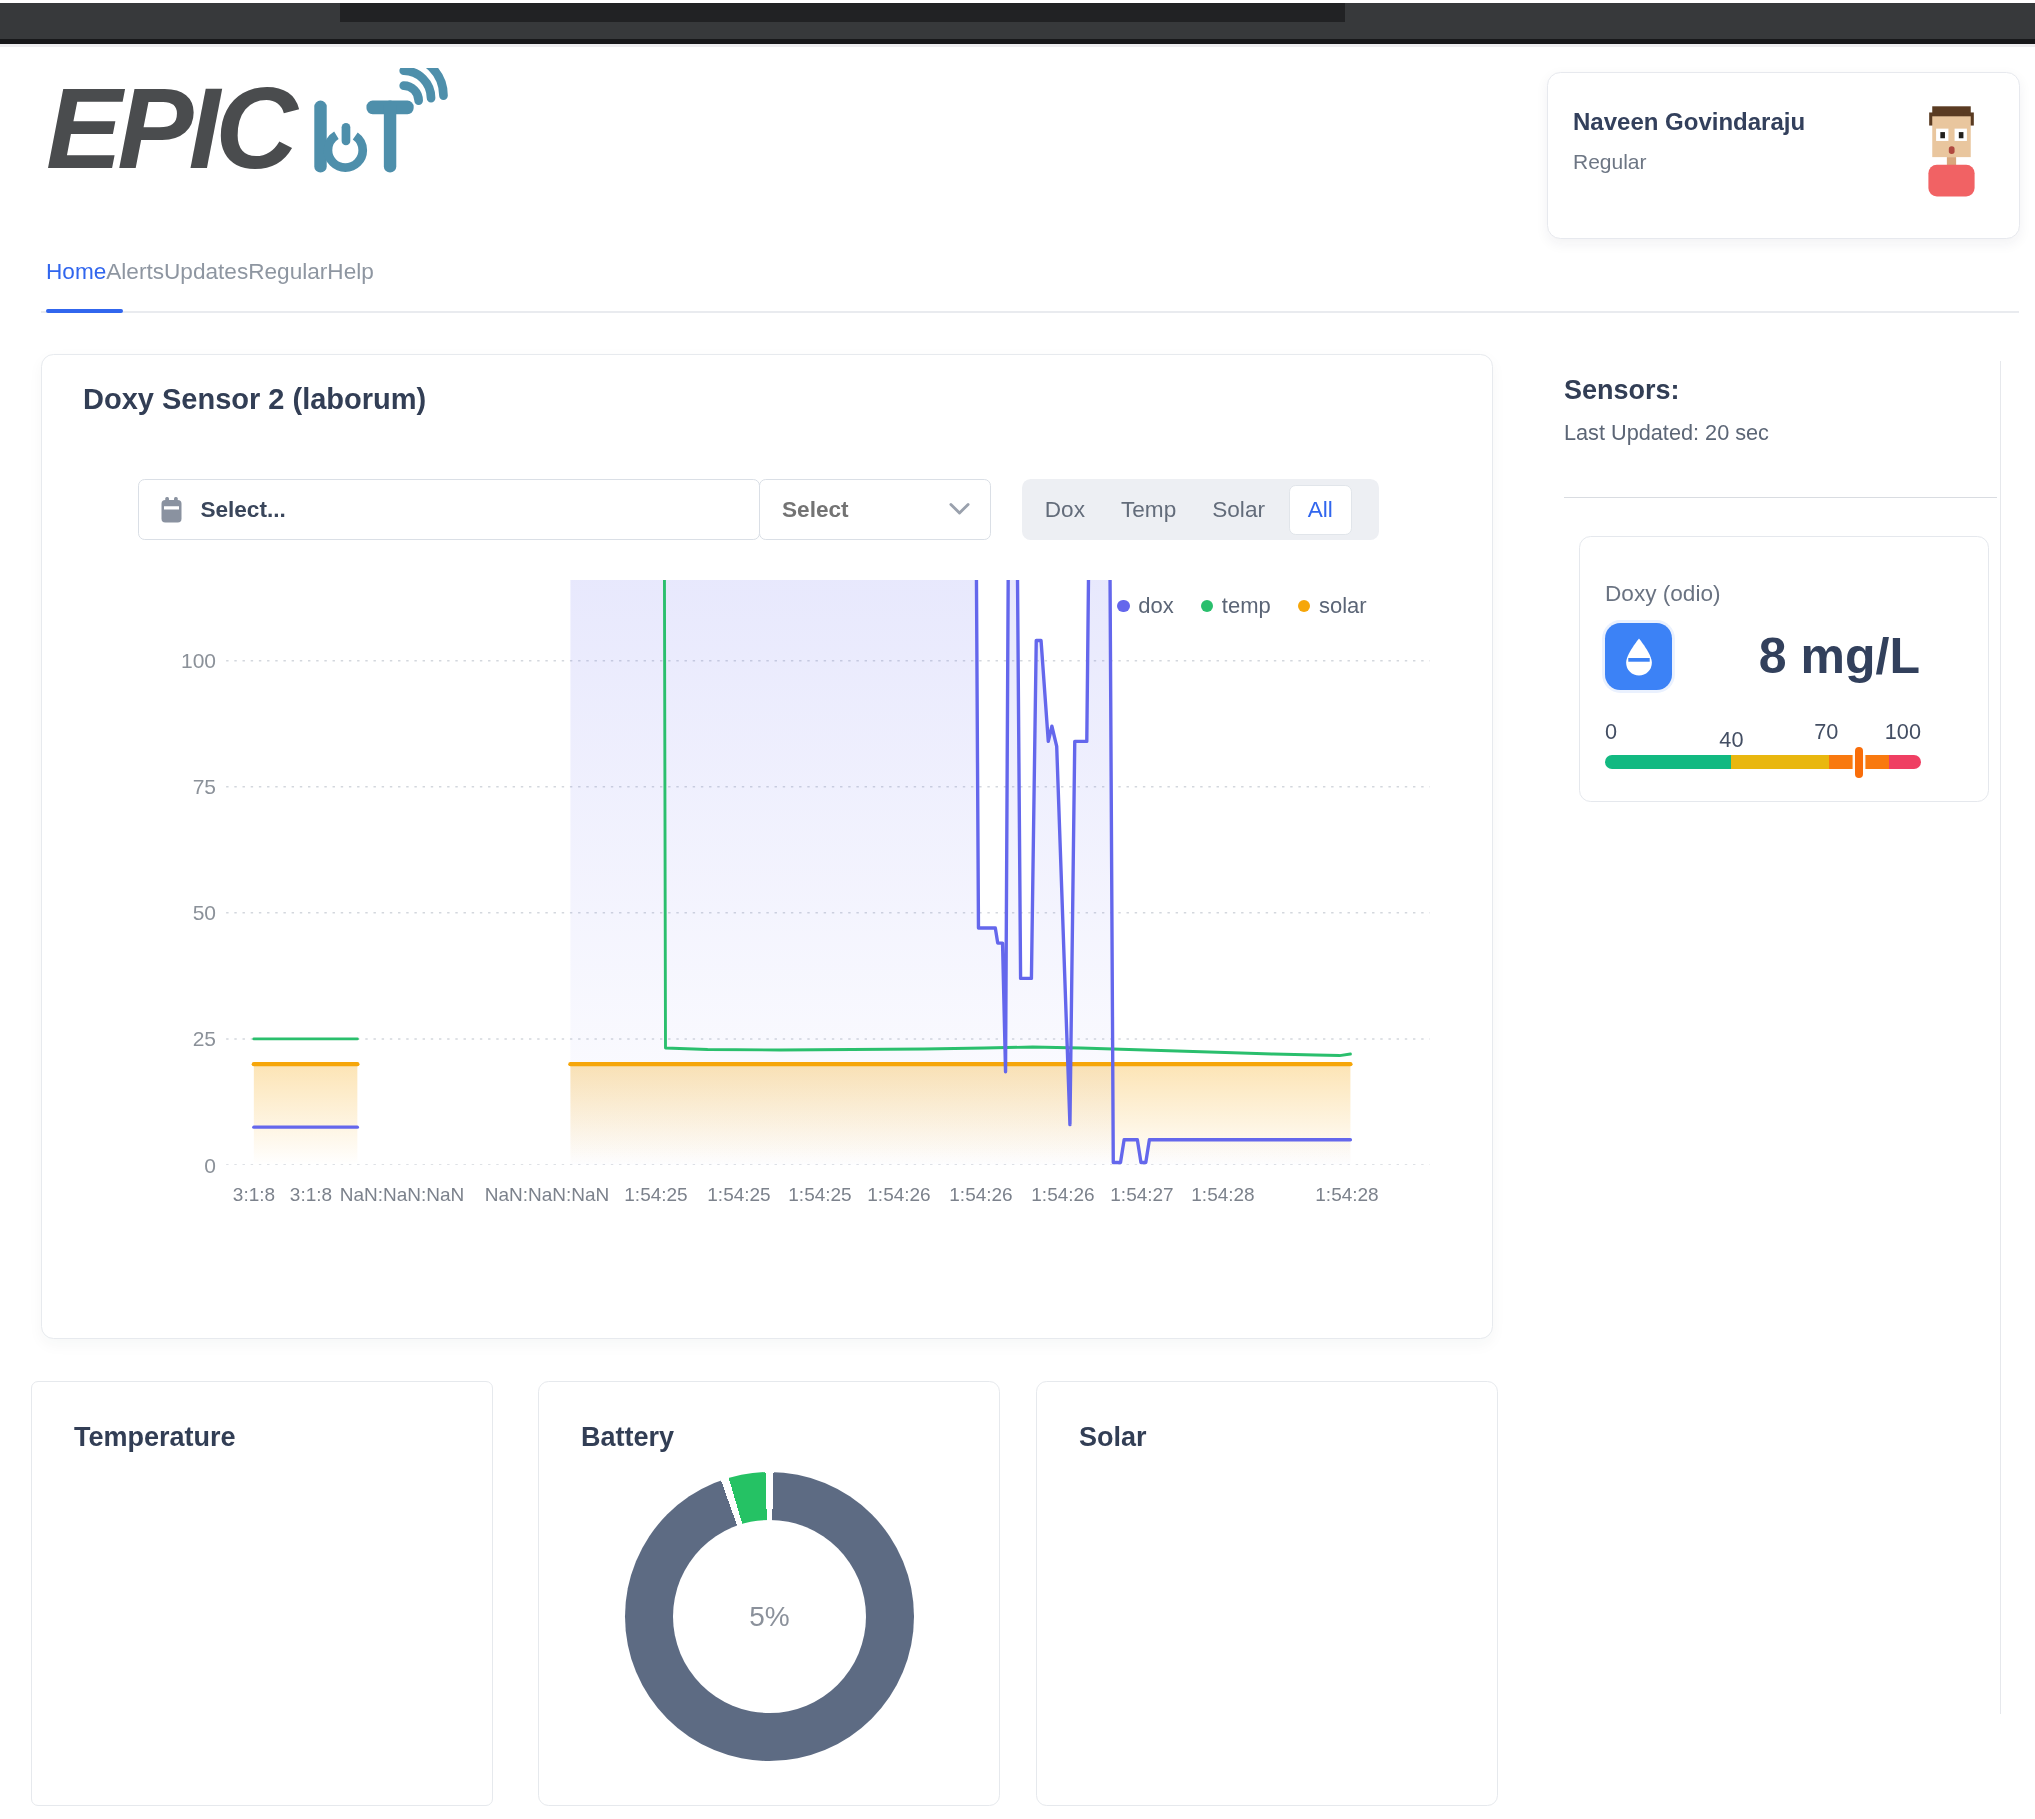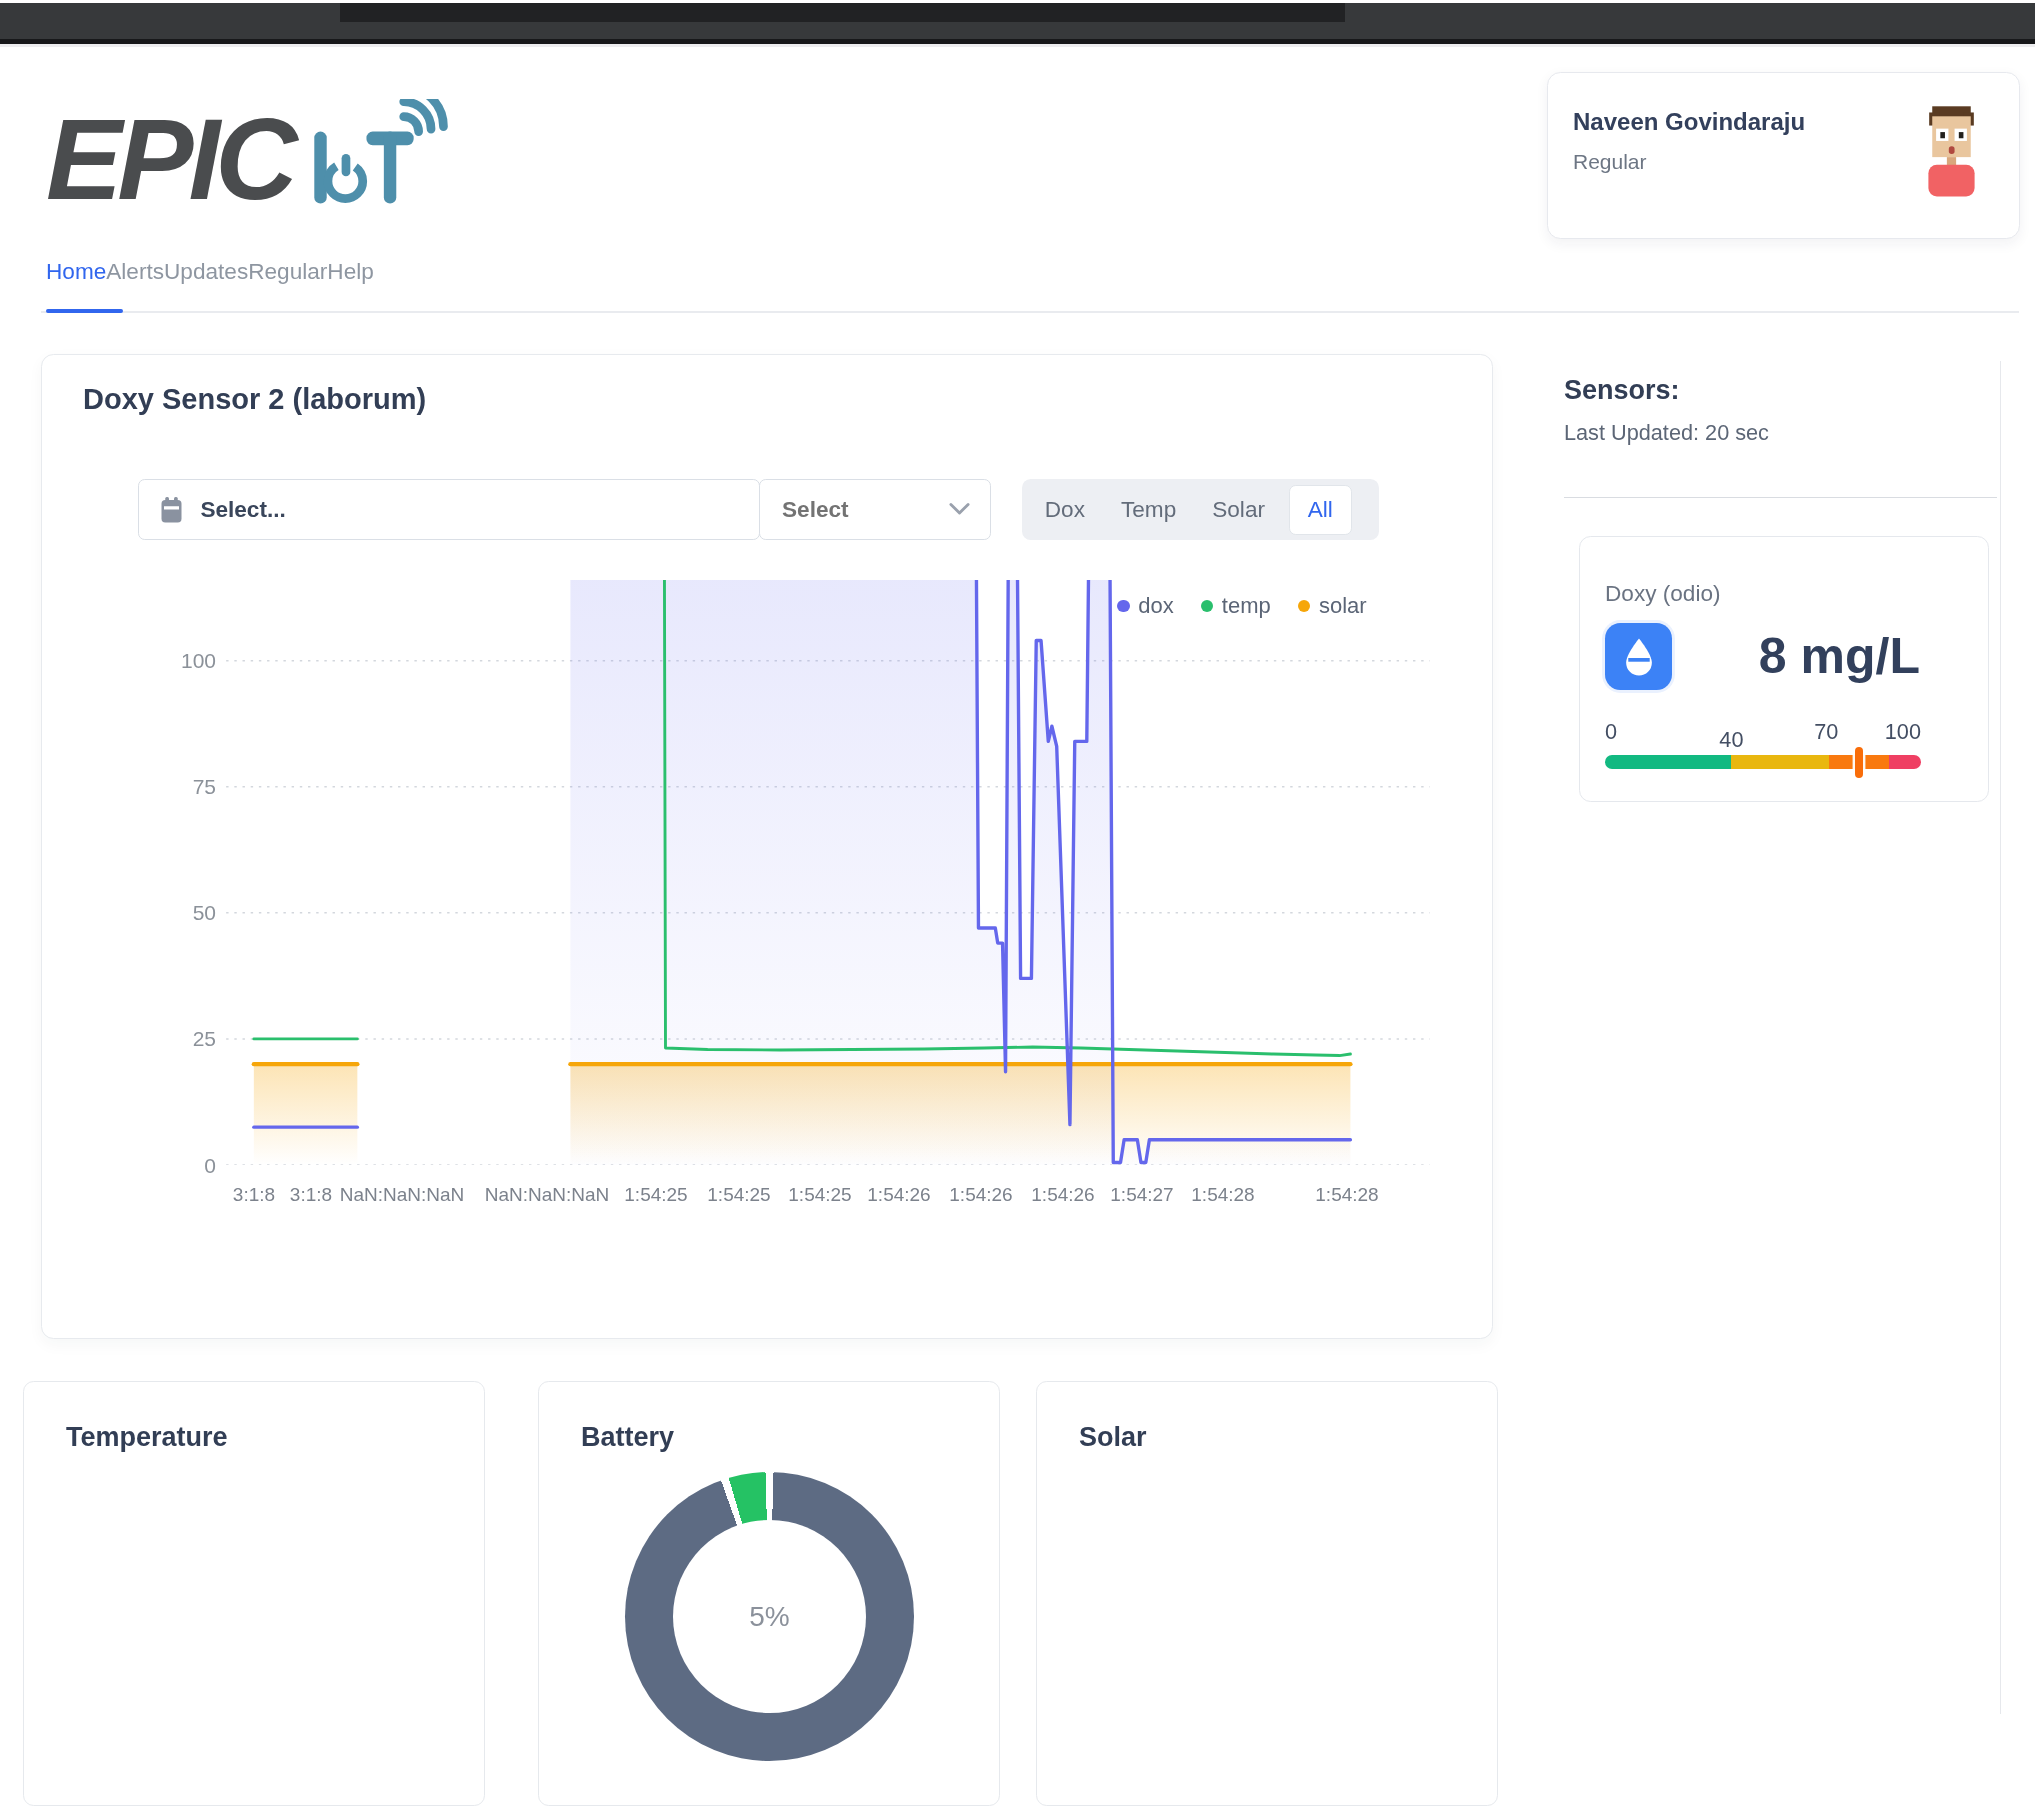--- a/index.html
+++ b/index.html
@@ -7,21 +7,21 @@
     width:2035px;height:1819px;position:relative;background:#ffffff;
     font-family:"Liberation Sans", sans-serif;overflow:hidden;color:#323e55;
   }
   
   .topbar{position:absolute;left:0;top:2.9px;width:2035px;height:41px;background:#37393b;}
   .topbar-tab{position:absolute;left:340px;top:0;width:1005px;height:19px;background:#212224;}
   .topbar-bottom{position:absolute;left:0;bottom:0;width:100%;height:4.8px;background:#17181a;}
   .topbar-shadow{position:absolute;left:0;top:44px;width:2035px;height:2.9px;background:#ededef;}
 
   
-  .logo{position:absolute;left:46px;top:68px;margin-top:31px;}
+  .logo{position:absolute;left:46px;top:68px;}
 
   
   .user-card{position:absolute;left:1547px;top:72px;width:471px;height:165px;background:#fff;
     border:1.4px solid #e7e9ee;border-radius:13.5px;box-shadow:0 4.8px 12.5px rgba(30,40,60,.06);}
   .user-name{position:absolute;left:25px;top:35px;font-size:24px;font-weight:bold;color:#33405c;}
   .user-role{position:absolute;left:25px;top:77px;font-size:21px;color:#6d7684;}
   .avatar{position:absolute;right:29px;top:29px;}
 
   
   .nav{position:absolute;left:46px;top:259px;display:flex;align-items:center;}
@@ -74,21 +74,21 @@
   .sc-scale{position:absolute;left:25px;top:182px;width:316px;height:24px;font-size:21.7px;color:#434e63;}
   .sc-scale span{position:absolute;transform:translateX(-50%);}
   .sc-scale .first{left:0;transform:none;}
   .sc-scale .last{right:0;left:auto;transform:none;}
   .sc-gauge{position:absolute;left:25px;top:218px;width:316px;height:14.4px;border-radius:7.2px;}
   .sc-marker{position:absolute;top:-8.2px;width:7.7px;height:31px;border-radius:3.9px;background:#f96d09;
     box-shadow:0 0 0 2.4px rgba(255,255,255,.95);}
 
   
   .card{position:absolute;top:1381px;width:460px;height:423px;background:#fff;border:1.4px solid #e6e9ed;border-radius:10.6px;}
-  .card:nth-child(1){left:23px;}
+  .card:nth-child(1){left:31px;border-radius:7px;}
   .card:nth-child(2){left:538px;}
   .card:nth-child(3){left:1036px;}
   .card-title{position:absolute;left:42px;top:40px;font-size:27px;font-weight:bold;color:#323e55;}
   .donut{position:absolute;left:86px;top:90px;width:289px;height:289px;border-radius:50%;}
   .hole{position:absolute;inset:16.5%;background:#fff;border-radius:50%;display:flex;align-items:center;justify-content:center;}
   .donut-center{font-size:28px;color:#8b919b;}
 </style>
 </head>
 <body>
 

